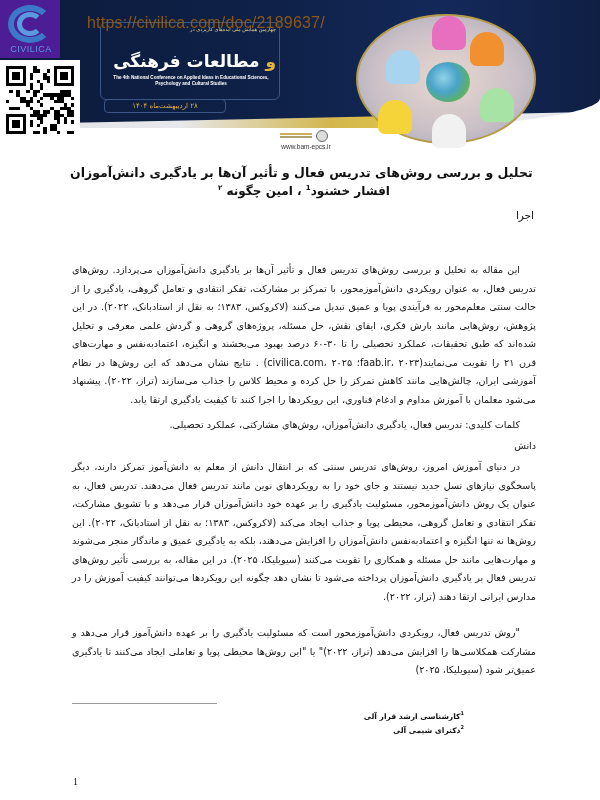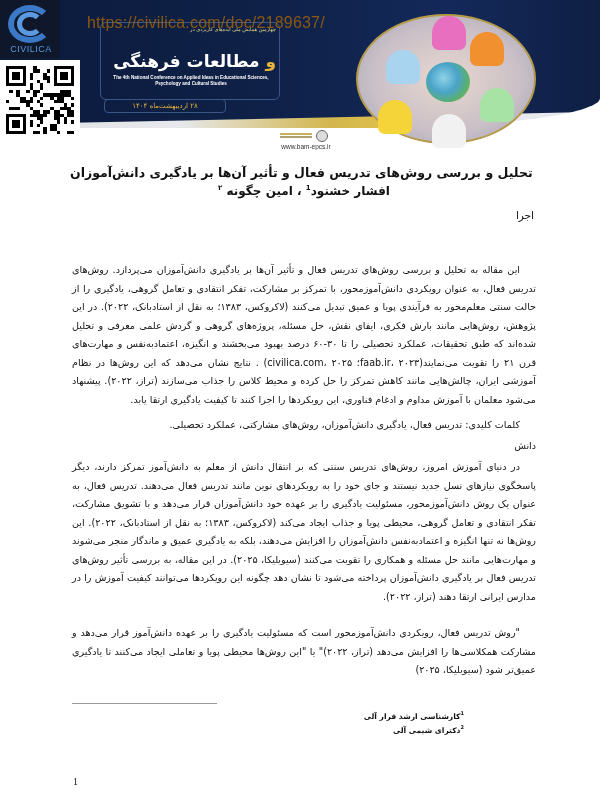--- a/index.html
+++ b/index.html
@@ -22,21 +22,21 @@
       transform: skewY(-1.2deg);
       opacity: 0.9;
     }
     .banner-white {
       position: absolute; left: 0; top: 128px; width: 600px; height: 22px; background: #fff;
     }
 
     
     .civilica-logo {
       position: absolute; left: 0; top: 0; width: 60px; height: 58px;
-      background: #0f172a;
+      background: #4c1d95;
     }
     .civilica-c {
       position: absolute; left: 8px; top: 5px; width: 44px; height: 38px;
       border: 6px solid #3b78c7; border-radius: 50%;
       border-right-color: transparent;
     }
     .civilica-c-inner {
       position: absolute; left: 17px; top: 12px; width: 26px; height: 24px;
       border: 5px solid #5b9ae0; border-radius: 50%; border-right-color: transparent;
     }

